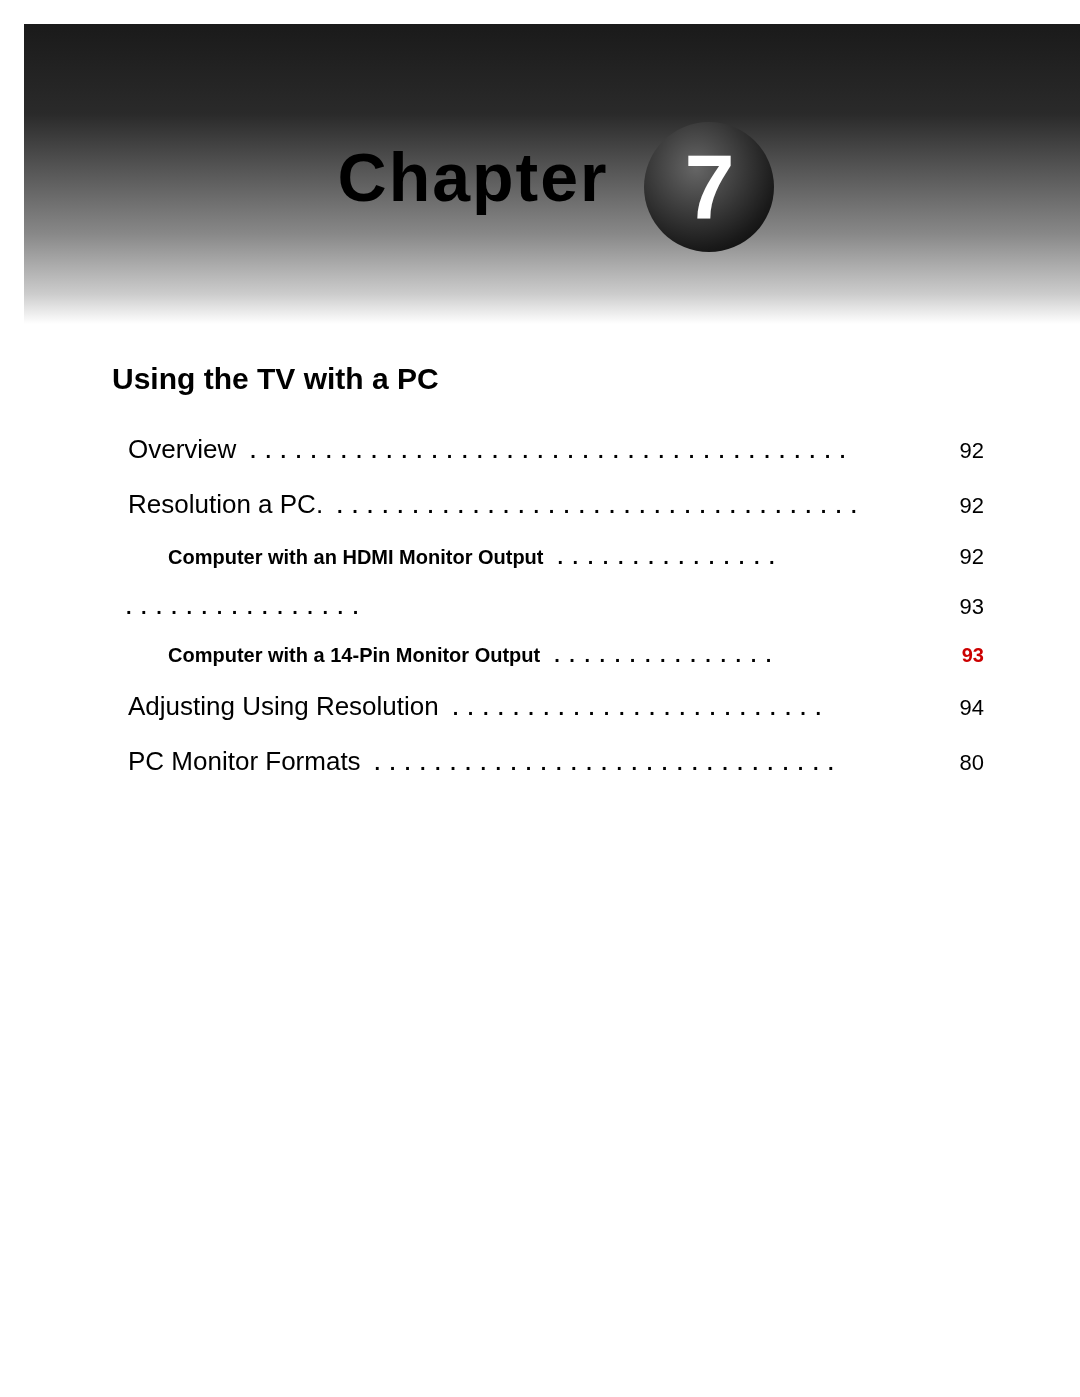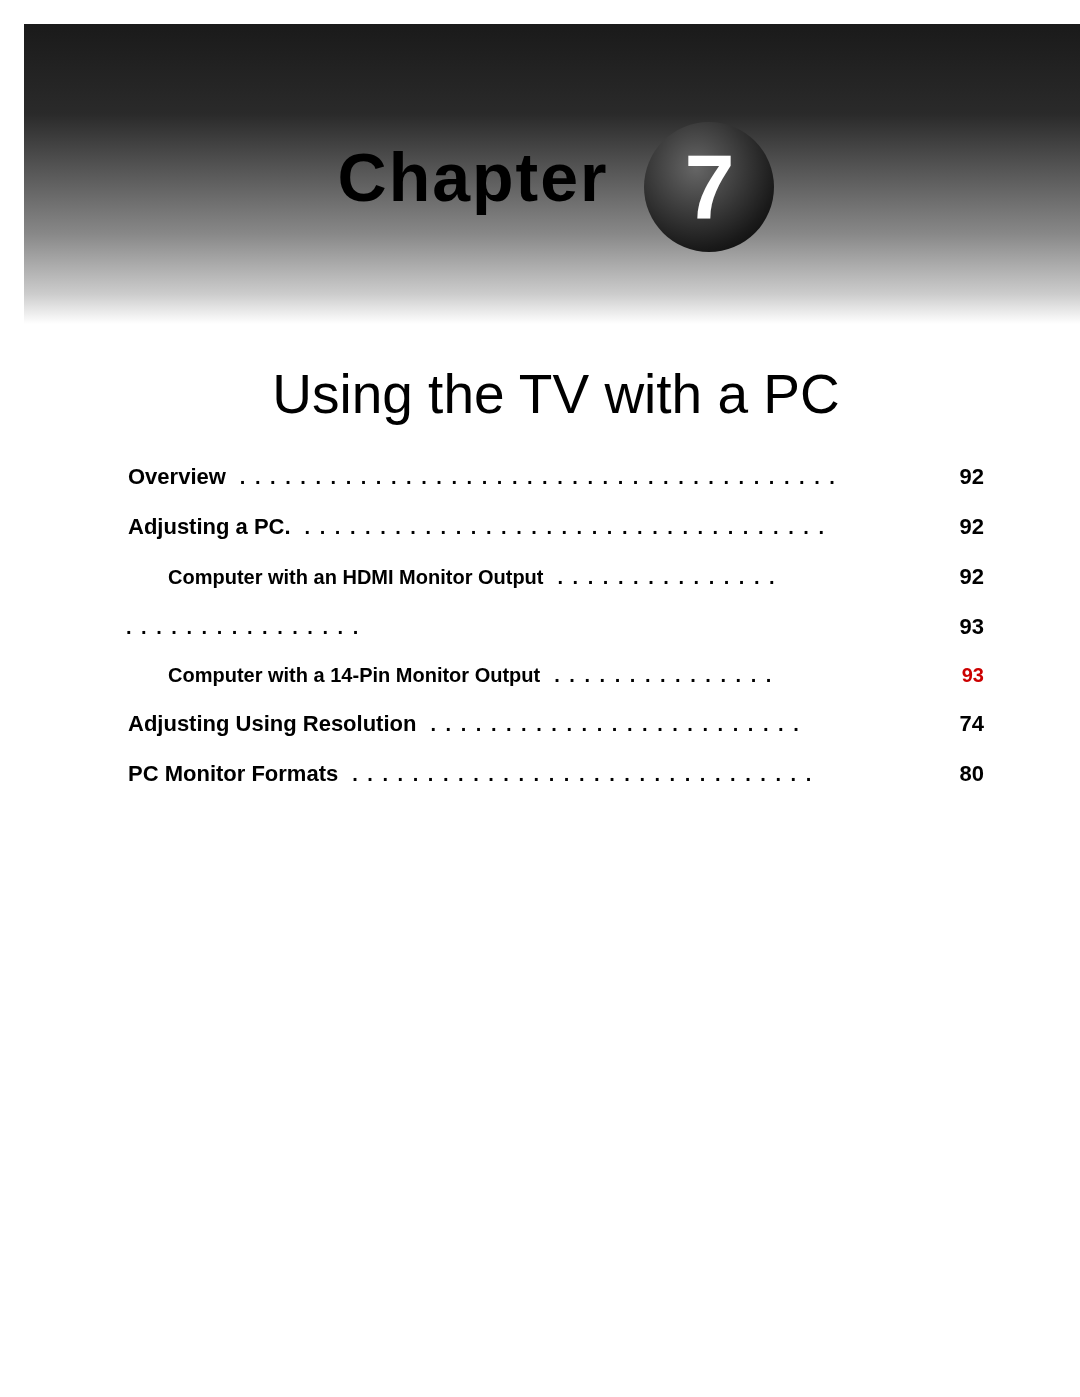--- a/index.html
+++ b/index.html
@@ -64,37 +64,36 @@
     }
 
     .content-area {
       position: absolute;
       top: 330px;
       left: 80px;
       right: 80px;
     }
 
     .page-section-title {
-      font-size: 55px;
-      font-weight: 400;
+      font-size: 30px;
+      font-weight: 700;
       color: #000000;
       margin-bottom: 30px;
       border-bottom: none;
-      text-align: center;
     }
 
     .toc-row {
       display: flex;
       align-items: baseline;
       margin-bottom: 8px;
     }
 
     .toc-label {
-      font-size: 22px;
-      font-weight: 700;
+      font-size: 26px;
+      font-weight: 400;
       color: #000000;
       white-space: nowrap;
       text-align: center;
     }
 
     .toc-label-sub {
       font-size: 20px;
       font-weight: 700;
       color: #000000;
       white-space: nowrap;
@@ -108,21 +107,21 @@
       margin: 0 6px;
       font-size: 20px;
       font-weight: 700;
       color: #000000;
       white-space: nowrap;
       letter-spacing: 2px;
     }
 
     .toc-page {
       font-size: 22px;
-      font-weight: 700;
+      font-weight: 400;
       color: #000000;
       white-space: nowrap;
     }
 
     .toc-page-red {
       font-size: 20px;
       font-weight: 700;
       color: #cc0000;
       white-space: nowrap;
     }
@@ -142,42 +141,42 @@
 <div class="content-area">
   <h1 class="page-section-title">Using the TV with a PC</h1>
 
   <div class="toc-container" id="toc-container">
   <div class="toc-row">
         <span class="toc-label">Overview</span>
         <span class="toc-dots"> . . . . . . . . . . . . . . . . . . . . . . . . . . . . . . . . . . . . . . . . </span>
         <span class="toc-page">92</span>
       </div>
       <div class="toc-row">
-        <span class="toc-label">Adjusting a PC.</span>
+        <span class="toc-label">Resolution a PC.</span>
         <span class="toc-dots"> . . . . . . . . . . . . . . . . . . . . . . . . . . . . . . . . . . . </span>
         <span class="toc-page">92</span>
       </div>
       <div class="toc-row">
         <span class="toc-label-sub">Computer with an HDMI Monitor Output</span>
         <span class="toc-dots"> . . . . . . . . . . . . . . . </span>
         <span class="toc-page">92</span>
       </div>
       <div class="toc-row">
         <span class="toc-dots"> . . . . . . . . . . . . . . . . </span>
         <span class="toc-page">93</span>
       </div>
       <div class="toc-row">
         <span class="toc-label-sub">Computer with a 14-Pin Monitor Output</span>
         <span class="toc-dots"> . . . . . . . . . . . . . . . </span>
         <span class="toc-page-red">93</span>
       </div>
       <div class="toc-row">
         <span class="toc-label">Adjusting Using Resolution</span>
         <span class="toc-dots"> . . . . . . . . . . . . . . . . . . . . . . . . . </span>
-        <span class="toc-page">74</span>
+        <span class="toc-page">94</span>
       </div>
       <div class="toc-row">
         <span class="toc-label">PC Monitor Formats</span>
         <span class="toc-dots"> . . . . . . . . . . . . . . . . . . . . . . . . . . . . . . . </span>
         <span class="toc-page">80</span>
       </div>
     </div>
 </div>
 
 </body></html>

